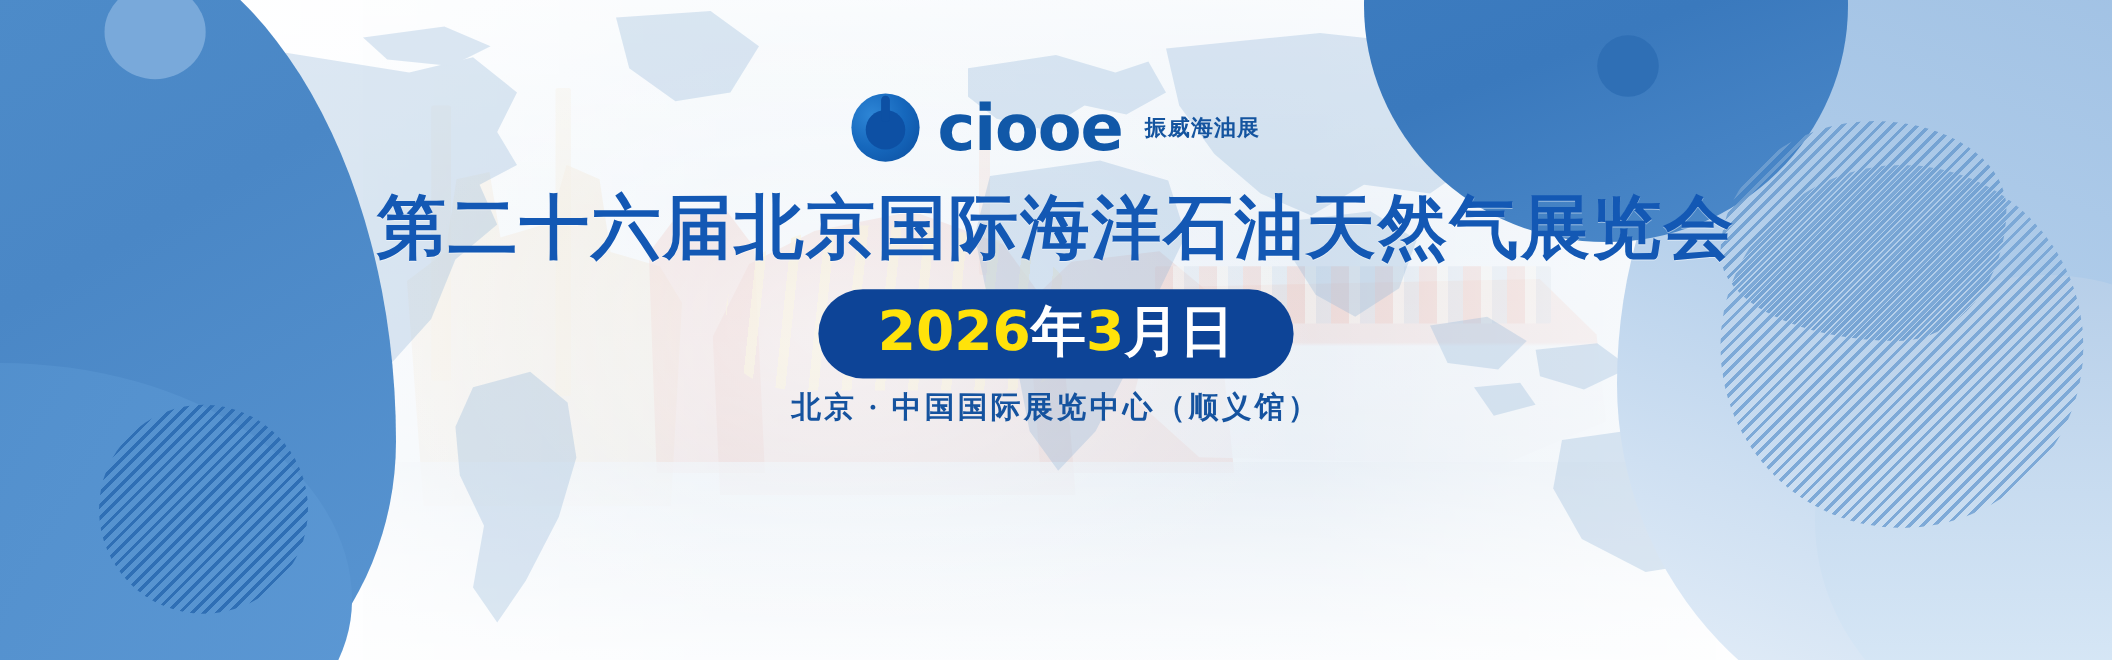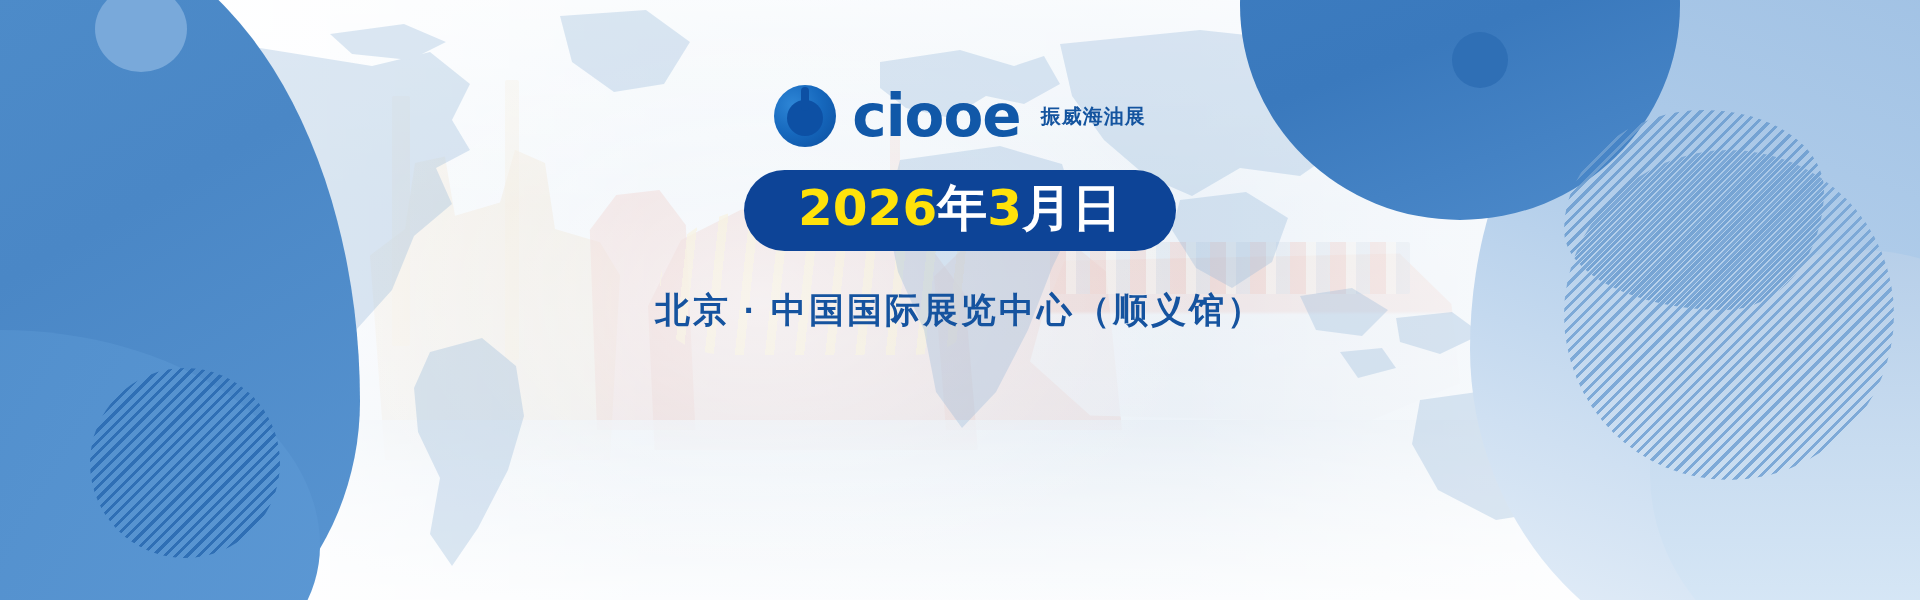--- a/index.html
+++ b/index.html
@@ -184,23 +184,23 @@
     display:flex;align-items:flex-end;
     font-family:"DejaVu Sans","Liberation Sans",sans-serif;
     font-size:50px;font-weight:700;line-height:1.18;
     letter-spacing:0px;white-space:nowrap;
   }
   .d-num{color:#ffe20a;}
   .d-cn{color:#ffffff;}
 
   
   .venue{
-    margin-top:40px;
-    font-family:Liberation Sans, sans-serif;
-    font-size:35px;font-weight:700;line-height:1.1;
+    margin-top:12px;
+    font-family:Liberation Serif, serif;
+    font-size:27px;font-weight:700;line-height:1.1;
     color:#15539f;letter-spacing:3px;white-space:nowrap;
   }
 </style>
 </head>
 <body>
 
 <div class="banner">
 
   <div class="bg-base"></div>
 
@@ -266,20 +266,21 @@
     <div class="logo-row">
       <span class="logo-mark">
         <span class="ring"></span>
         <span class="inner"></span>
         <span class="stem"></span>
       </span>
       <span class="wordmark">ciooe</span>
       <span class="logo-cn">振威海油展</span>
     </div>
 
+    <div class="headline">第二十六届北京国际海洋石油天然气展览会</div>
 
     <div class="date-pill">
       <span class="d-num">2026</span>
       <span class="d-cn">年</span>
       <span class="d-num">3</span>
       <span class="d-cn">月</span>
       <span class="d-cn">日</span>
     </div>
 
     <div class="venue">北京 · 中国国际展览中心（顺义馆）</div>

